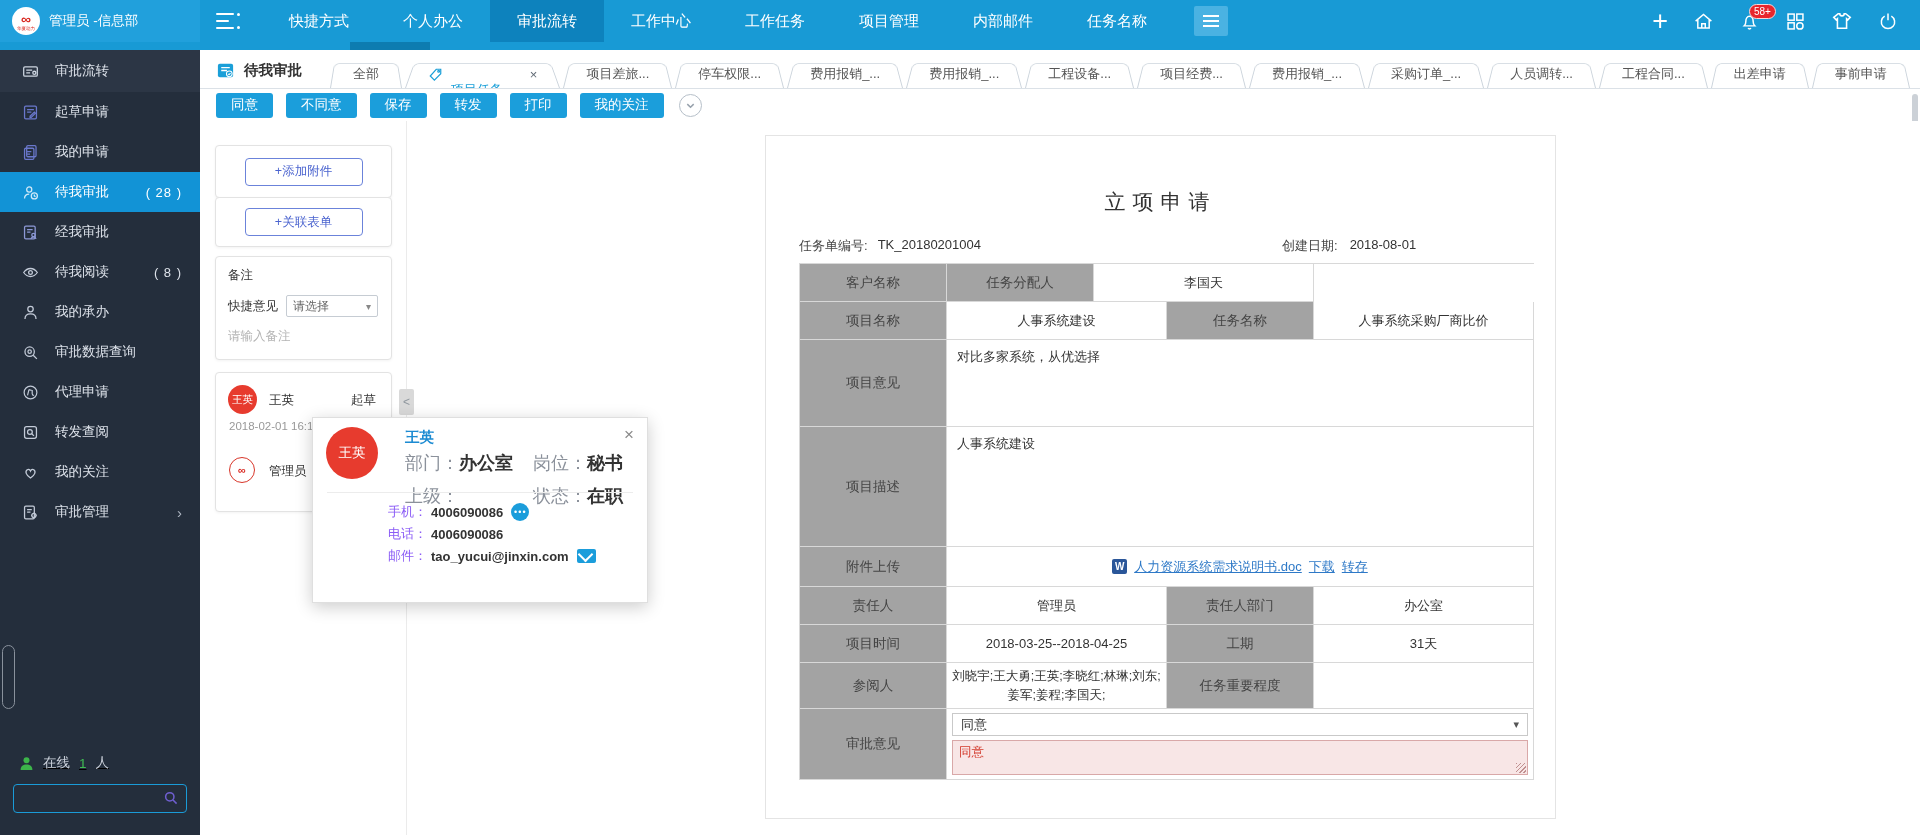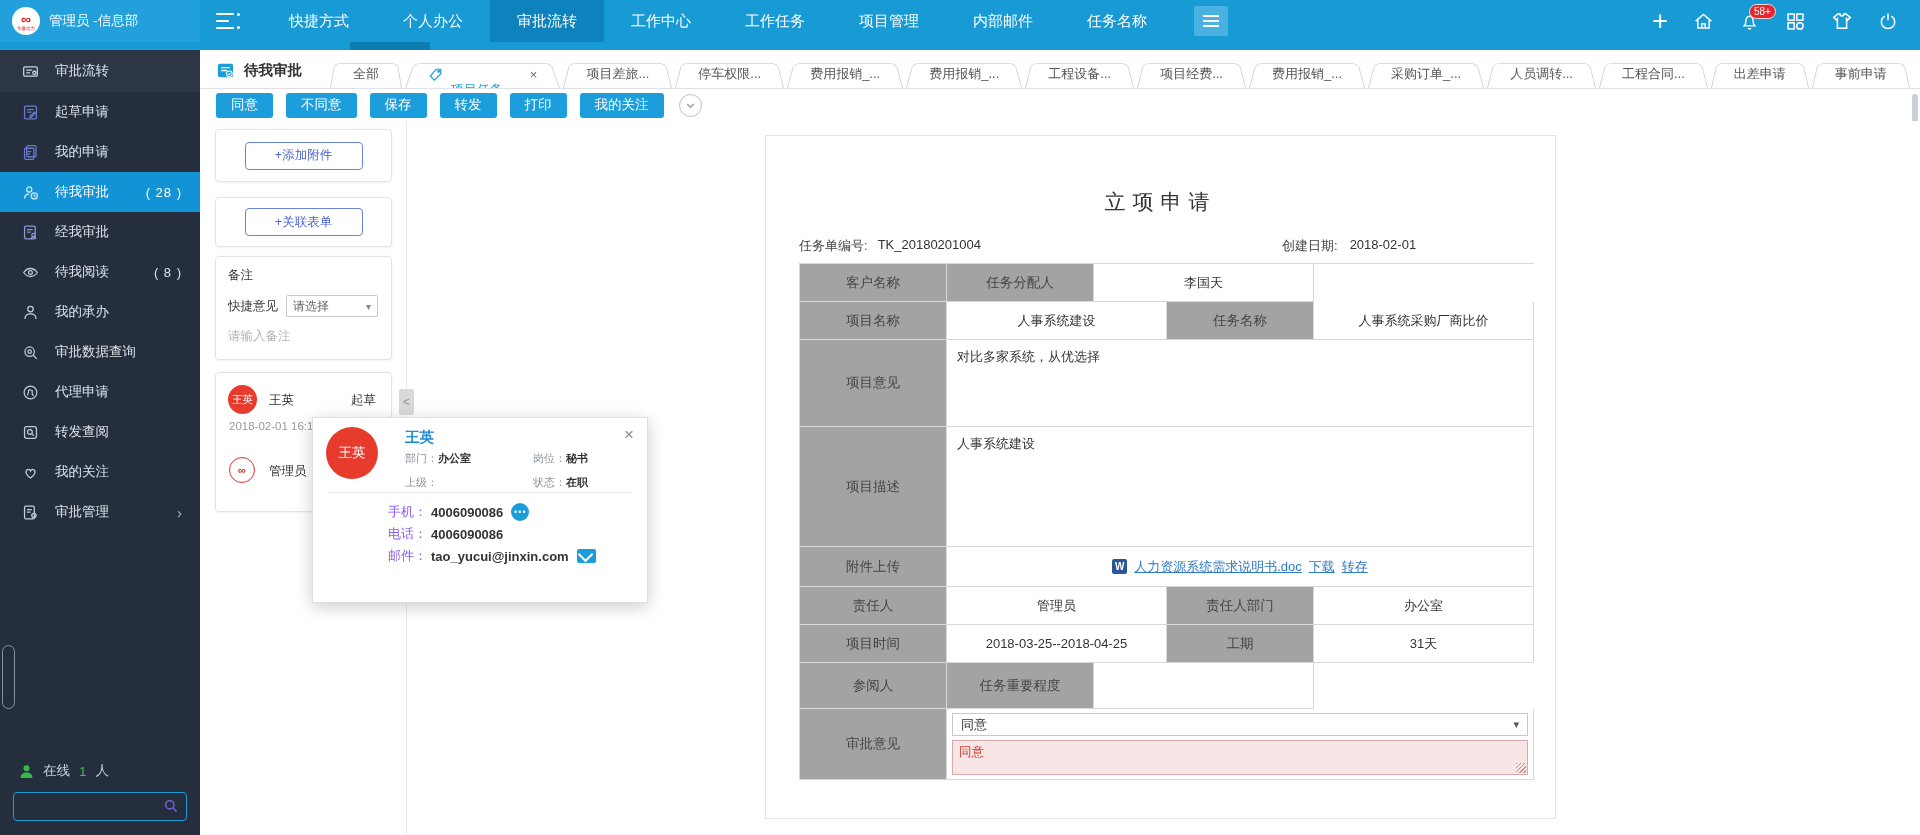--- a/index.html
+++ b/index.html
@@ -38,21 +38,21 @@
   
   .sidebar{position:absolute;top:50px;left:0;width:200px;bottom:0;background:#242e3c;z-index:10;}
   .side-item{height:40px;display:flex;align-items:center;padding:0 18px 0 22px;color:#dde2ea;font-size:13.5px;gap:16px;cursor:default;}
   .side-item.header{background:#2c3645;height:42px;}
   .side-item.active{background:#1293d6;color:#fff;}
   .side-item .sicon{width:17px;height:17px;flex:none;}
   .side-item .slabel{white-space:nowrap;}
   .side-item .count{margin-left:auto;font-size:13px;letter-spacing:1px;}
   .side-item .chev{margin-left:auto;font-size:15px;color:#aeb6c2;}
   .side-pill{position:absolute;left:2px;top:595px;width:11px;height:62px;border:1px solid #89919c;border-radius:7px;}
-  .side-footer{position:absolute;bottom:0;left:0;right:0;padding:0 13px 14px;}
+  .side-footer{position:absolute;bottom:8px;left:0;right:0;padding:0 13px 14px;text-decoration:underline;}
   .online-row{display:flex;align-items:center;gap:9px;color:#ccd2dc;font-size:13.5px;margin-bottom:12px;padding-left:6px;}
   .online-count{color:#3fbd53;}
   .side-search{height:27px;border:1px solid #1a9bd8;border-radius:4px;position:relative;}
   .side-search input{position:absolute;inset:0;background:transparent;border:none;outline:none;color:#dde2ea;font-size:13px;padding:0 28px 0 8px;}
   .side-search .mag{position:absolute;right:7px;top:5px;width:16px;height:16px;}
 
   
   .main{position:absolute;left:200px;top:50px;right:0;bottom:0;background:#fff;}
   .tabstrip{position:absolute;top:0;left:0;right:0;height:38px;background:#fff;border-bottom:1px solid #dbe1e7;display:flex;align-items:flex-end;}
   .panel-label{display:flex;align-items:center;gap:9px;margin:0 28px 8px 16px;font-size:14.5px;color:#333;font-weight:bold;white-space:nowrap;}
@@ -71,21 +71,21 @@
   .tool-more{width:21px;height:21px;border-radius:50%;border:1px solid #b6bfc9;color:#97a1ac;margin-left:2px;}
 
   .content{position:absolute;top:71px;left:0;right:0;bottom:0;background:#fff;}
   .splitter{position:absolute;left:206px;top:0;bottom:0;width:1px;background:#ebebeb;}
   .split-handle{position:absolute;left:199px;top:268px;width:15px;height:26px;background:#d9d9d9;border-radius:2px;color:#8f979e;font-size:12px;z-index:3;}
   .page-scroll{position:absolute;right:2px;top:44px;width:6px;height:40px;background:#ccd1d7;border-radius:3px;}
 
   
   .lbox{position:absolute;left:15px;width:177px;background:#fff;border:1px solid #e3e3e3;border-radius:4px;
         box-shadow:0 1px 3px rgba(0,0,0,.05);box-sizing:border-box;}
-  #box-attach{top:8px;height:53px;}
+  #box-attach{top:24px;height:53px;}
   #box-link{top:76px;height:50px;}
   .outline-btn{width:116px;height:26px;border:1px solid #6b83da;border-radius:4px;color:#4a63cf;font-size:12.5px;background:#fff;cursor:default;}
   #box-note{top:135px;height:104px;padding:10px 12px;}
   .note-title{font-size:12.5px;color:#333;}
   .qo-row{display:flex;align-items:center;gap:8px;margin-top:11px;font-size:12.5px;color:#333;}
   .qo-select{width:92px;height:22px;border:1px solid #c6ccd3;border-radius:2px;background:#fff;display:flex;align-items:center;
              justify-content:space-between;padding:0 6px;font-size:12px;color:#666;box-sizing:border-box;}
   .qo-select .caret{font-size:10px;color:#888;}
   .note-ph{margin-top:11px;font-size:12.5px;color:#b3b3b3;}
   #box-flow{top:251px;height:140px;}
@@ -96,21 +96,21 @@
   .fe-logo{position:absolute;left:13px;top:84px;width:26px;height:26px;border-radius:50%;background:#fff;border:1.5px solid #d8362a;
            color:#d8241c;font-size:11px;font-weight:bold;box-sizing:border-box;flex-direction:column;line-height:1;}
   .fe-name2{position:absolute;left:53px;top:90px;font-size:12.5px;color:#333;}
 
   
   .popup{position:absolute;left:112px;top:296px;width:334px;height:184px;background:#fff;border:1px solid #dfdfdf;
          box-shadow:0 4px 16px rgba(0,0,0,.2);z-index:6;}
   .p-close{position:absolute;right:13px;top:7px;font-size:17px;color:#8a8a8a;}
   .p-avatar{position:absolute;left:13px;top:9px;width:52px;height:52px;border-radius:50%;background:#e73b2e;color:#fff;font-size:13.5px;}
   .p-name{position:absolute;left:92px;top:10px;color:#1c8bd2;font-size:14.5px;font-weight:bold;}
-  .p-info{position:absolute;left:92px;top:33px;width:232px;display:grid;grid-template-columns:128px 1fr;row-gap:9px;font-size:11px;}
+  .p-info{position:absolute;left:92px;top:33px;width:232px;display:grid;grid-template-columns:128px 1fr;row-gap:9px;font-size:18px;}
   .p-info .lab{color:#8b919b;}
   .p-info .val{color:#333;font-weight:bold;}
   .p-div{position:absolute;left:14px;right:14px;top:74px;border-top:1px solid #ececec;}
   .p-contacts{position:absolute;left:75px;top:83px;font-size:13px;}
   .p-crow{display:flex;align-items:center;height:22px;}
   .p-crow .lab{color:#8b5cf6;}
   .p-crow .val{color:#333;font-weight:bold;margin-left:4px;}
   .chat-ic{width:18px;height:18px;border-radius:50%;background:#1b9ddb;color:#fff;font-size:9px;letter-spacing:1px;margin-left:8px;}
   .mail-ic{width:19px;height:14px;border-radius:2px;background:#1b9ddb;margin-left:8px;position:relative;}
   .mail-ic::after{content:"";position:absolute;left:3px;top:3px;width:9px;height:9px;border:2px solid #fff;border-top:none;border-right:none;
@@ -509,21 +509,21 @@
 
     <div class="form-card">
       <div class="f-title">立项申请</div>
       <div class="f-meta">
         <span class="grp-left">
           <span class="lab">任务单编号:</span>
           <span>TK_20180201004</span>
         </span>
         <span class="grp-right">
           <span class="lab">创建日期:</span>
-          <span>2018-02-01</span>
+          <span>2018-08-01</span>
         </span>
       </div>
       <div id="f-table" class="f-table">
           <div class="f-row">
             <div class="f-cell f-labelc" style="height: 38px;">客户名称</div>
             <div class="f-cell f-labelc" style="height: 38px;">任务分配人</div>
             <div class="f-cell f-valuec" style="height: 38px;">李国天</div>
           </div>
           <div class="f-row">
             <div class="f-cell f-labelc" style="height: 38px;">项目名称</div>
@@ -557,20 +557,21 @@
             <div class="f-cell f-valuec" style="height: 38px;">办公室</div>
           </div>
           <div class="f-row">
             <div class="f-cell f-labelc" style="height: 38px;">项目时间</div>
             <div class="f-cell f-valuec" style="height: 38px; text-align: center;">2018-03-25--2018-04-25</div>
             <div class="f-cell f-labelc" style="height: 38px;">工期</div>
             <div class="f-cell f-valuec" style="height: 38px;">31天</div>
           </div>
           <div class="f-row">
             <div class="f-cell f-labelc" style="height: 46px;">参阅人</div>
+            <div class="f-cell f-valuec small" style="height: 46px;">刘晓宇;王大勇;王英;李晓红;林琳;刘东;姜军;姜程;李国天;</div>
             <div class="f-cell f-labelc" style="height: 46px;">任务重要程度</div>
             <div class="f-cell f-valuec small" style="height: 46px;"></div>
           </div>
           <div class="f-row">
             <div class="f-cell f-labelc" style="height: 71px;">审批意见</div>
             <div class="f-cell f-valuec wide ap-cell" style="height: 71px;">
               <div class="ap-select">
                 <span>同意</span>
                 <span class="ap-caret">▾</span>
               </div>

